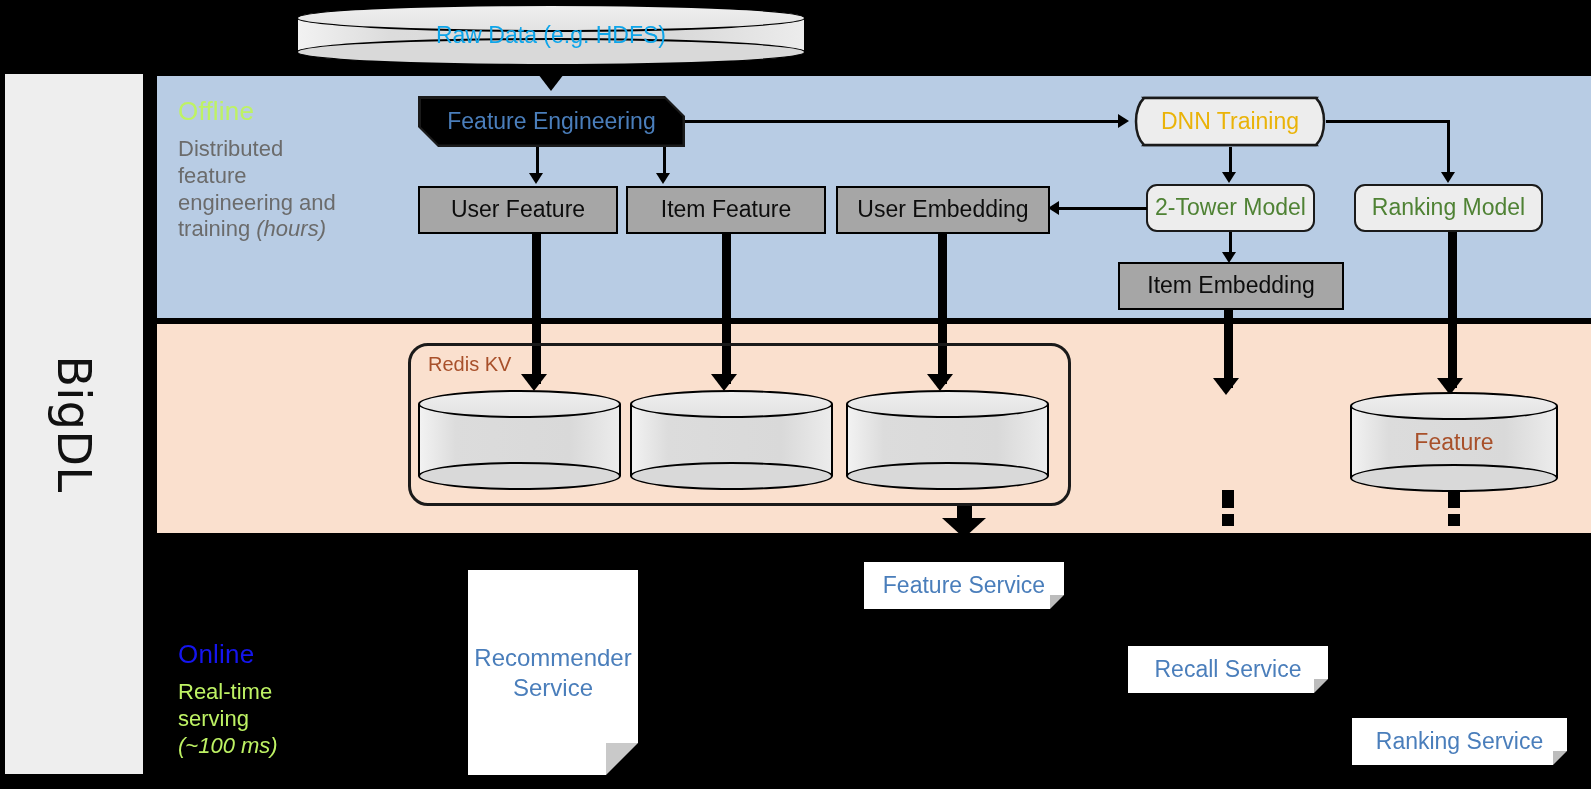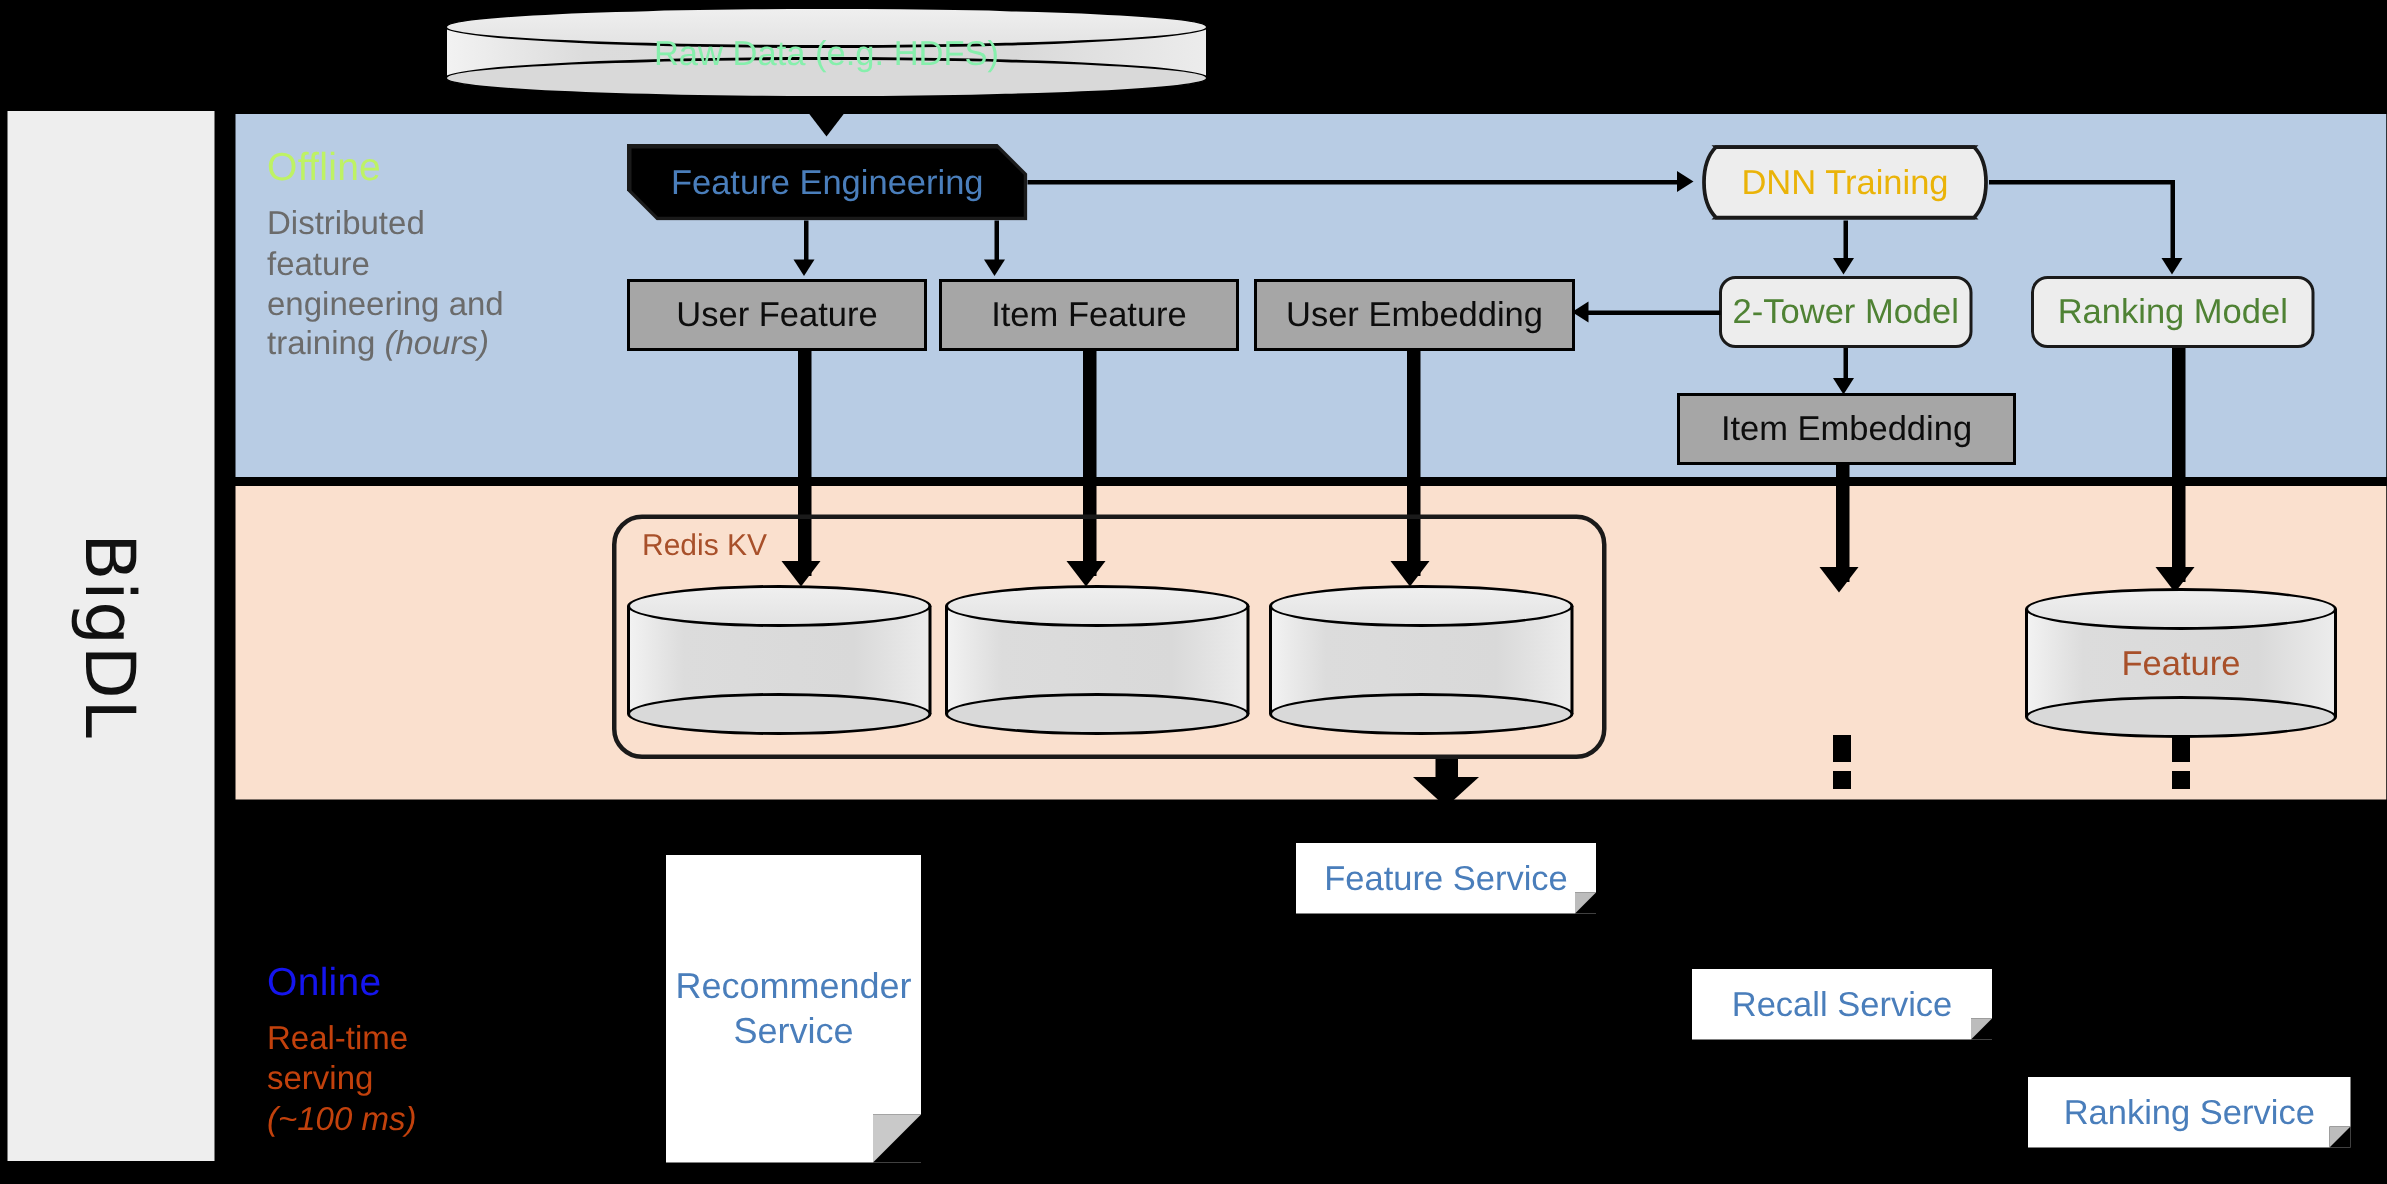--- a/index.html
+++ b/index.html
@@ -17,21 +17,21 @@
   .band{position:absolute;}
   .band-offline{left:157px;top:76px;width:1434px;height:242px;background:#b8cce4;}
   .band-nearline{left:157px;top:324px;width:1434px;height:209px;background:#fae0ce;}
   .band-online{left:157px;top:539px;width:1434px;height:250px;background:#000;}
 
   .band-label{position:absolute;}
   .band-title{font-size:26px;color:#bef264;font-weight:400;letter-spacing:.2px;}
   .band-sub{font-size:22px;color:#6b6b6b;line-height:1.22;margin-top:9px;max-width:230px;}
   .band-sub i{font-style:italic;}
   .online .band-title{color:#1515ee;}
-  .online .band-sub{color:#c2410c;}
+  .online .band-sub{color:#bef264;}
 
   
   .node{position:absolute;box-sizing:border-box;display:flex;align-items:center;
         justify-content:center;text-align:center;line-height:1.12;}
 
   .gray-box{background:#a6a6a6;border:2.5px solid #000;color:#0d0d0d;font-size:23px;}
   .proc-chamfer{ 
       clip-path:polygon(0 0, calc(100% - 18px) 0, 100% 18px, 100% 100%, 18px 100%, 0 calc(100% - 18px));
       border:none;background:#000000;position:absolute;}
   .proc-chamfer-outer{background:#1a1a1a;
@@ -42,21 +42,21 @@
   
   .cyl{position:absolute;}
   .cyl .body{position:absolute;left:0;right:0;top:14px;bottom:14px;
       background:linear-gradient(to right,#f2f2f2 0%,#dcdcdc 18%,#d9d9d9 75%,#ececec 100%);
       border-left:2.5px solid #000;border-right:2.5px solid #000;}
   .cyl .top{position:absolute;left:0;right:0;top:0;height:28px;border-radius:50%;
       background:linear-gradient(to bottom,#efefef,#e3e3e3);border:2.5px solid #000;box-sizing:border-box;}
   .cyl .bot{position:absolute;left:0;right:0;bottom:0;height:28px;border-radius:50%;
       background:#d9d9d9;border:2.5px solid #000;box-sizing:border-box;}
   .cyl .lbl{position:absolute;inset:0;display:flex;align-items:center;justify-content:center;
-      font-size:23px;color:#86efac;z-index:3;}
+      font-size:23px;color:#0ea5e9;z-index:3;}
 
   
   .ln{position:absolute;background:#000;}
   .thin-v{width:2.5px;}
   .thin-h{height:2.5px;}
   .thick-v{width:9px;}
   .ah-down{position:absolute;width:0;height:0;border-left:7px solid transparent;
            border-right:7px solid transparent;border-top:11px solid #000;}
   .ah-down-big{position:absolute;width:0;height:0;border-left:13px solid transparent;
            border-right:13px solid transparent;border-top:17px solid #000;}
@@ -223,21 +223,21 @@
 
   <div class="sq" style="left:957px;top:506px;width:15px;height:15px;"></div>
   <div class="ah-down-huge" style="left:942px;top:518px;"></div>
 
   <div class="sq" style="left:1222px;top:490px;width:12px;height:18px;"></div>
   <div class="sq" style="left:1222px;top:514px;width:12px;height:12px;"></div>
 
   <div class="sq" style="left:1448px;top:490px;width:12px;height:18px;"></div>
   <div class="sq" style="left:1448px;top:514px;width:12px;height:12px;"></div>
 
-  <div class="doc doc-big" style="left:444px;top:570px;width:170px;height:205px;">
+  <div class="doc doc-big" style="left:468px;top:570px;width:170px;height:205px;">
     <div class="lbl">
       <span>
         <span>Recommender</span><br>
         <span>Service</span>
       </span>
     </div>
     <div class="fold"></div>
   </div>
 
   <div class="doc" style="left:864px;top:562px;width:200px;height:47px;">

